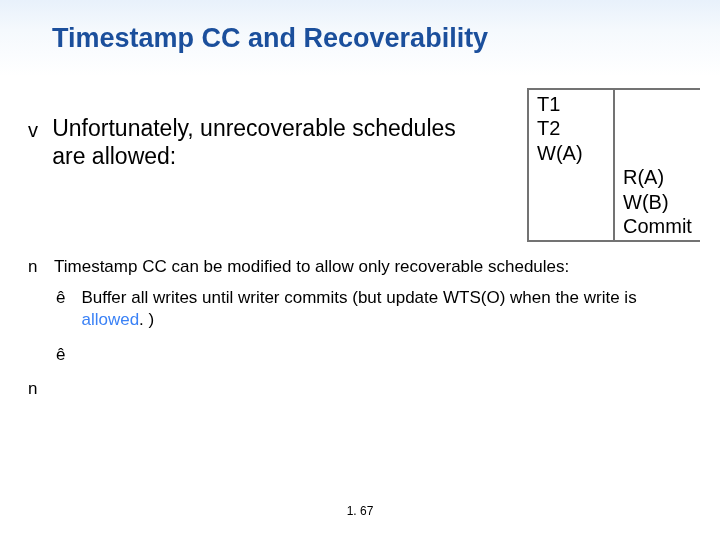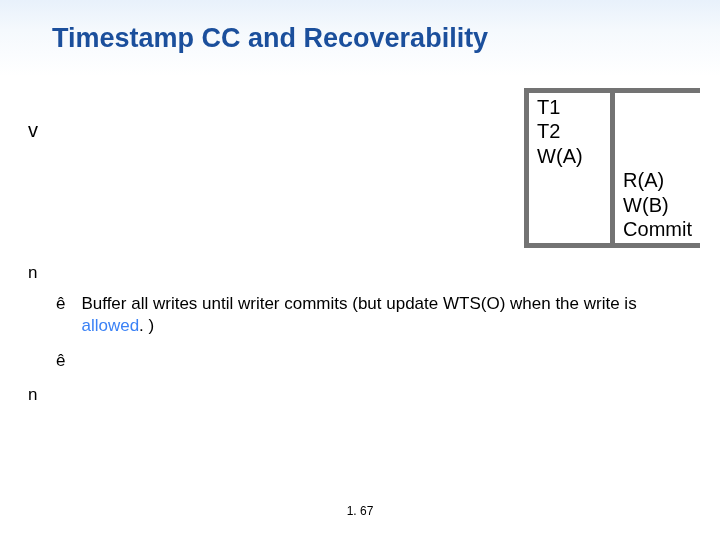--- a/index.html
+++ b/index.html
@@ -53,21 +53,21 @@
   }
   .sched-table {
     border-collapse: collapse;
     margin-left: auto;
     margin-right: -8px;
     font-size: 20px;
     line-height: 1.22;
     color: #000;
   }
   .sched-table td {
-    border: 5px solid #737373;
+    border: 2px solid #737373;
     padding: 2px 8px 2px 8px;
     vertical-align: top;
     min-width: 86px;
   }
   .sched-table .c2 {
     border-right: none;
   }
   .sub-list {
     margin-top: 14px;
     font-size: 17px;
@@ -109,20 +109,21 @@
 
 <div class="title-bar">
   <div class="title">Timestamp CC and Recoverability</div>
 </div>
 
 <div class="content">
 
   <div class="row-top">
     <div class="main-point">
       <div class="bullet-v">v</div>
+      <div class="main-text">Unfortunately, unrecoverable schedules are allowed:</div>
     </div>
 
     <table class="sched-table">
       <tbody>
           <tr>
         <td>
           <div> T1</div>
           <div>T2</div>
           <div>W(A)</div>
         </td>
@@ -136,20 +137,21 @@
         </td>
       </tr>
     </tbody>
       </table>
   </div>
 
   <div class="sub-list">
 
     <div class="sub-row">
       <div class="bullet-n">n</div>
+      <div>Timestamp CC can be modified to allow only recoverable schedules:</div>
     </div>
 
     <div class="sub-sub">
       <div class="sub-sub-row">
         <div class="bullet-e">ê</div>
         <div>
           <span>Buffer all writes until writer commits (but update WTS(O) when the write is </span><span class="allowed">allowed</span><span>. )</span>
         </div>
       </div>
       <div class="sub-sub-row">

